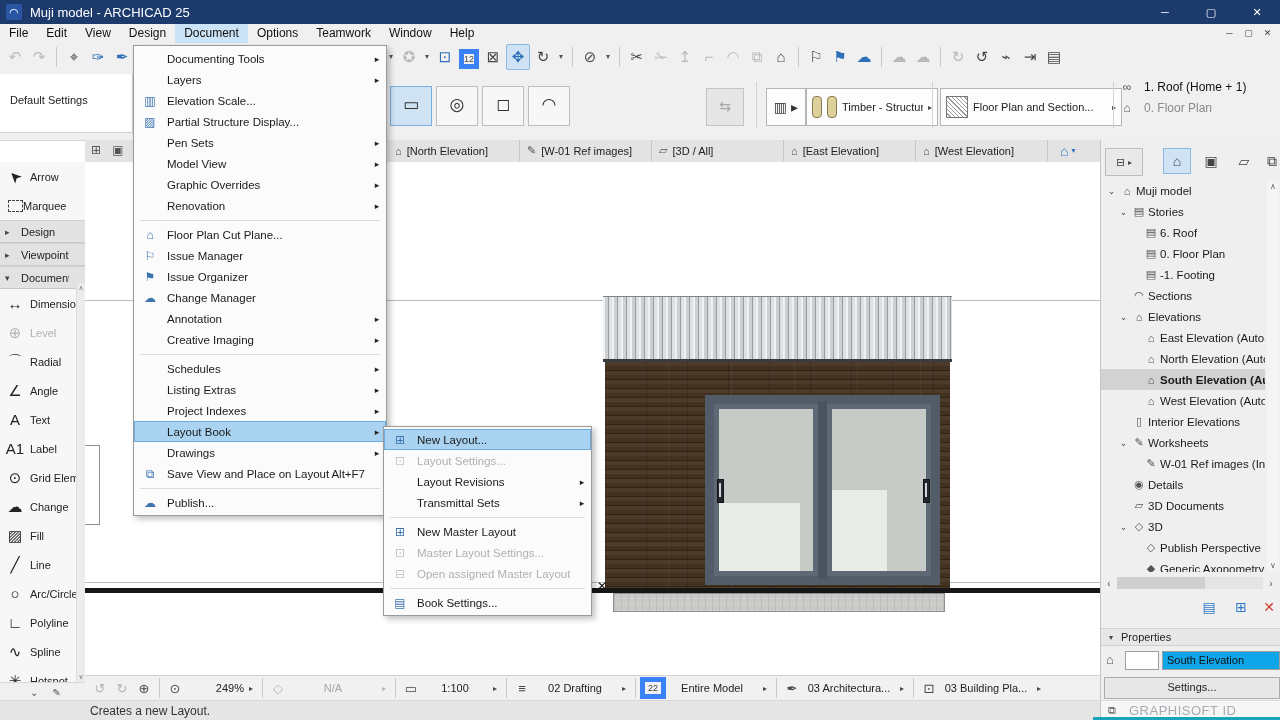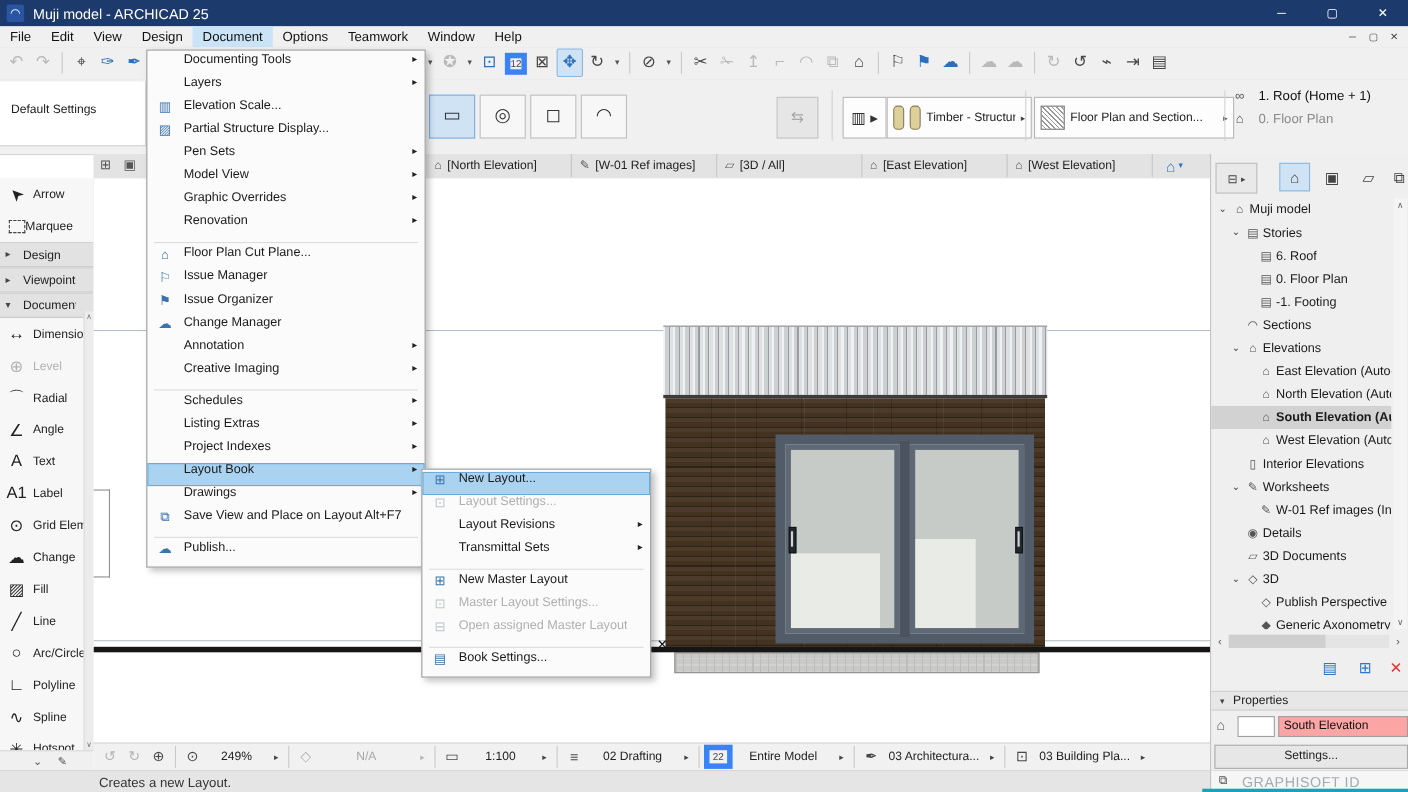--- a/index.html
+++ b/index.html
@@ -135,21 +135,21 @@
   #hscroll .thumb{width:60%;height:12px;background:#cfcfcf;}
   #nav-btns{position:absolute;left:0;top:456px;width:178px;height:24px;}
   #nav-btns span{position:absolute;top:0;width:24px;text-align:center;font-size:14px;line-height:22px;}
   #props-hdr{position:absolute;left:0;top:488px;width:180px;height:18px;background:#e7e7e7;border-top:1px solid #d0d0d0;border-bottom:1px solid #d0d0d0;
      display:flex;align-items:center;gap:8px;padding-left:8px;box-sizing:border-box;}
   #props-hdr .arr{font-size:8px;color:#444;}
   #props-hdr .t{font-size:11px;color:#222;}
   #props-row{position:absolute;left:0;top:510px;width:180px;height:22px;}
   #props-row .house{position:absolute;left:5px;top:2px;font-size:13px;color:#555;}
   #props-field-small{position:absolute;left:24px;top:1px;width:32px;height:17px;background:#fff;border:1px solid #9f9f9f;}
-  #props-field-name{position:absolute;left:61px;top:1px;width:112px;height:17px;background:#fca5a5;border:1px solid #9f9f9f;
+  #props-field-name{position:absolute;left:61px;top:1px;width:112px;height:17px;background:#0ea5e9;border:1px solid #9f9f9f;
      font-size:11px;color:#111;line-height:17px;padding-left:4px;overflow:hidden;}
   #settings-btn{position:absolute;left:3px;top:537px;width:174px;height:20px;background:#e7e7e7;border:1px solid #ababab;
      text-align:center;font-size:11px;color:#222;line-height:19px;}
 
   
   #graphisoft{left:1100px;top:700px;width:180px;height:20px;background:#f6f6f6;border-left:1px solid #c4c4c4;border-top:1px solid #dcdcdc;box-sizing:border-box;}
   #graphisoft .wic{position:absolute;left:7px;top:3px;font-size:11px;color:#555;}
   #graphisoft .brand{position:absolute;left:28px;top:2px;font-size:13px;color:#a6abb0;letter-spacing:.5px;}
   #brand-line{left:1093px;top:717px;width:187px;height:3px;background:#17a3b8;}
 
@@ -164,21 +164,21 @@
   .qo-arr.dis{color:#b5b5b5;}
 
   
   #statusbar{left:0;top:700px;width:1100px;height:36px;background:#e5e5e5;border-top:1px solid #d8d8d8;box-sizing:border-box;}
   #status-msg{position:absolute;left:90px;top:3px;font-size:12px;color:#333;}
 
   
   .popup{background:#fbfbfb;border:1px solid #9b9b9b;box-shadow:3px 3px 6px rgba(0,0,0,.25);padding:2px 0;z-index:60;}
   #doc-menu{left:133px;top:45px;width:252px;}
   #layout-submenu{left:383px;top:426px;width:207px;z-index:70;}
-  .mi{height:21px;display:flex;align-items:flex-start;padding:0 3px 0 5px;font-size:11.5px;color:#1a1a1a;}
+  .mi{height:21px;display:flex;align-items:center;padding:0 3px 0 5px;font-size:11.5px;color:#1a1a1a;}
   .mi-ic{width:22px;text-align:center;font-size:12px;color:#3b73ae;}
   .mi-lb{flex:1;padding-left:6px;white-space:nowrap;overflow:hidden;}
   .mi-sc{padding-right:6px;color:#1a1a1a;}
   .mi-sub{width:12px;font-size:9px;color:#222;text-align:center;}
   .mi.sel{background:#a9d3f0;box-shadow:inset 0 0 0 1px #6aacde;}
   .mi.dis .mi-lb,.mi.dis .mi-sc{color:#b0b0b0;}
   .mi.dis .mi-ic{color:#bec6cd;}
   .msep{height:8px;margin:0 2px;position:relative;}
   .msep::after{content:"";position:absolute;left:4px;right:4px;top:4px;height:1px;background:#dcdcdc;}
 </style>
@@ -608,21 +608,21 @@
     </div>
     <div id="settings-btn">Settings...</div>
   </div>
 
   <div id="bottombar" class="abs">
     <span class="qo-ic dis">↺</span>
     <span class="qo-ic dis">↻</span>
     <span class="qo-ic">⊕</span>
     <span class="vsep"></span>
     <span class="qo-ic">⊙</span>
-    <span class="qo-val" style="width:58px;">249%</span>
+    <span class="qo-val" style="width:58px;text-align:right;">249%</span>
     <span class="qo-arr">▸</span>
     <span class="vsep"></span>
     <span class="qo-ic dis">◇</span>
     <span class="qo-val dis" style="width:88px;">N/A</span>
     <span class="qo-arr dis">▸</span>
     <span class="vsep"></span>
     <span class="qo-ic">▭</span>
     <span class="qo-val" style="width:66px;">1:100</span>
     <span class="qo-arr">▸</span>
     <span class="vsep"></span>

